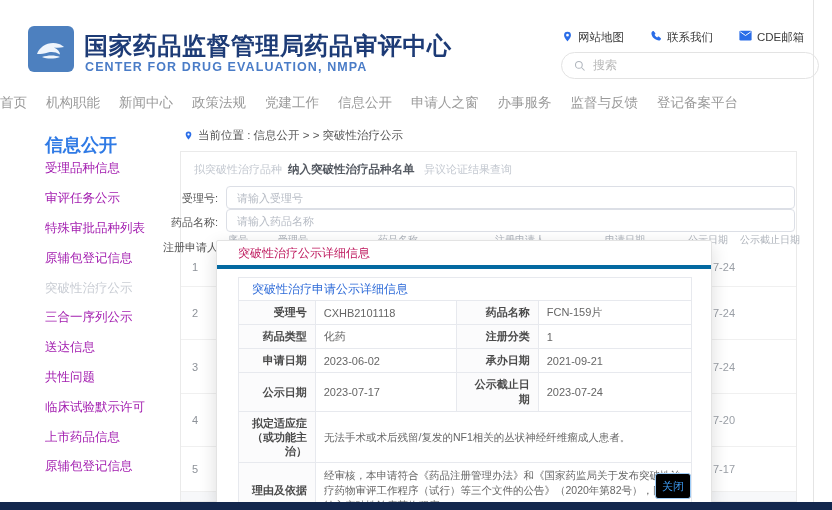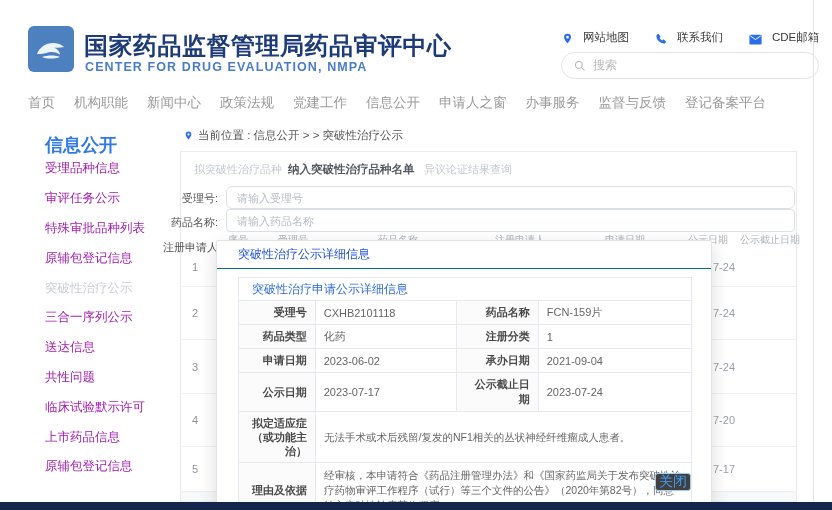--- a/index.html
+++ b/index.html
@@ -5,28 +5,28 @@
 *{box-sizing:border-box;margin:0;padding:0}
 html,body{width:832px;height:510px;overflow:hidden}
 body{font-family:"Liberation Sans","DejaVu Sans",sans-serif;background:#fff;position:relative}
 .page{position:relative;width:832px;height:510px;background:#fff;overflow:hidden}
 
 
 .logo{position:absolute;left:28px;top:26px;width:46px;height:46px;background:#4d80bf;border-radius:6px;display:flex;align-items:center;justify-content:center}
 .site-title{position:absolute;left:84px;top:30px;font-size:24px;font-weight:bold;color:#1d3b76;letter-spacing:.5px;white-space:nowrap}
 .site-subtitle{position:absolute;left:85px;top:60px;font-size:12.5px;font-weight:bold;color:#4a7cc7;letter-spacing:1.1px;white-space:nowrap}
 .quicklinks{position:absolute;left:562px;top:28px;height:18px;display:flex;gap:26px;align-items:center}
-.quicklink{display:flex;align-items:flex-end;gap:10px;font-size:11.5px;color:#3a3a3a;cursor:pointer;white-space:nowrap}
+.quicklink{display:flex;align-items:flex-start;gap:5px;font-size:11.5px;color:#3a3a3a;cursor:pointer;white-space:nowrap}
 .searchbar{position:absolute;left:561px;top:52px;width:258px;height:27px;border:1px solid #e3e3e3;border-radius:14px;display:flex;align-items:center;padding:0 12px;gap:7px;background:#fff}
 .searchbar input{border:none;outline:none;flex:1;font-size:11.5px;color:#333;background:transparent;min-width:0}
 .searchbar input::placeholder{color:#9aa0a8}
 .search-btn{font-size:12px;color:#b9b9b9;cursor:pointer;white-space:nowrap}
 
 
-.nav{position:absolute;left:0;top:88px;width:813px;height:30px;display:flex;align-items:center;padding-left:28px;gap:19px}
+.nav{position:absolute;left:0;top:88px;width:813px;height:30px;display:flex;align-items:center;gap:19px}
 .nav span{font-size:13.5px;color:#9a9a9a;cursor:pointer;white-space:nowrap}
 
 
 .sidebar-title{position:absolute;left:45px;top:133px;font-size:18px;font-weight:bold;color:#2f7ae5}
 .side-items{position:absolute;left:45px;top:154px;width:130px;display:flex;flex-direction:column}
 .side-item{height:29.8px;display:flex;align-items:center;font-size:12.5px;color:#a21caf;cursor:pointer;white-space:nowrap}
 .side-item.active{color:#c9cdd4}
 
 
 .breadcrumb{position:absolute;left:184px;top:128px;display:flex;align-items:center;gap:5px}
@@ -46,35 +46,35 @@
 .rows{position:absolute;left:181px;top:248px;width:615px}
 .row{position:relative;border-bottom:1px solid #f0f0f0}
 .row .no{position:absolute;left:2px;top:50%;transform:translateY(-50%);width:24px;text-align:center;font-size:11px;color:#8d9299}
 .row .frag{position:absolute;left:532px;top:50%;transform:translateY(-50%);font-size:11px;color:#9a9fa6;white-space:nowrap}
 .row-band{height:10px;background:#f7f8fa;border-bottom:1px solid #ececec}
 .vline{position:absolute;left:813px;top:0;width:1px;height:510px;background:#e4e4e4}
 .footer{position:absolute;left:0;bottom:0;width:832px;height:8px;background:#13274d}
 
 
 .modal{position:absolute;left:216px;top:240px;width:496px;height:265px;background:#fff;border:1px solid #e3e3e3;border-radius:2px;box-shadow:0 6px 18px rgba(0,0,0,.14)}
-.modal-header{height:28px;border-bottom:1px solid #0369a1;display:flex;align-items:center;padding-left:21px;font-size:12px;color:#1d4ed8}
+.modal-header{height:28px;border-bottom:4px solid #0369a1;display:flex;align-items:center;padding-left:21px;font-size:12px;color:#be185d}
 .m-table{position:absolute;left:21px;top:36px;width:454px;border:1px solid #e7e9ee}
 .m-section{height:23px;display:flex;align-items:center;padding-left:13px;font-size:12px;font-weight:normal;color:#2e6bd8;border-bottom:1px solid #e7e9ee}
 .m-row{display:flex;border-bottom:1px solid #e7e9ee;align-items:stretch}
 .m-row:last-child{border-bottom:none}
 .m-cell{display:flex;align-items:center;padding:4px 8px;font-size:11px}
 .m-lab{width:76px;justify-content:flex-end;text-align:right;font-weight:bold;color:#4a4a4a;background:#fbfbfc}
 .m-lab2{width:82px;border-left:1px solid #e7e9ee;justify-content:flex-end;text-align:right;font-weight:bold;color:#4a4a4a;background:#fbfbfc}
 .m-val{width:142px;border-left:1px solid #e7e9ee;color:#666}
 .m-val2{width:154px;border-left:1px solid #e7e9ee;color:#666}
 .m-lab.wrap{word-break:break-all;text-align:right;line-height:14px}
 .m-span{flex:1;border-left:1px solid #e7e9ee;color:#666;font-size:10.5px;line-height:15px;padding:5px 8px;display:flex;align-items:center}
 .r-ind{min-height:36px}
 .r-rea{min-height:40px}
-.close-btn{position:absolute;right:20px;top:232px;width:36px;height:18px;border:1px solid #9fcdf8;border-radius:3px;background:#404040;color:#3f9cf4;font-size:14px;display:flex;align-items:center;justify-content:center;cursor:pointer}
+.close-btn{position:absolute;right:20px;top:232px;width:36px;height:26px;border:1px solid #9fcdf8;border-radius:3px;background:#000000;color:#3f9cf4;font-size:11px;display:flex;align-items:center;justify-content:center;cursor:pointer}
 svg{display:block}
 </style>
 </head>
 <body>
 
 <div class="page">
 
   <div class="logo">
     <span>
       <svg width="34" height="30" viewBox="0 0 34 30">
@@ -160,21 +160,21 @@
       </span>
     <span>当前位置 : 信息公开 &gt; &gt; 突破性治疗公示</span>
   </div>
 
   <div class="card"></div>
   <span class="tab t1">拟突破性治疗品种</span>
   <span class="tab t2">纳入突破性治疗品种名单</span>
   <span class="tab t3">异议论证结果查询</span>
 
   <div class="f-label" style="top:191px">受理号:</div>
-  <input class="f-input" style="top: 186px; border-radius: 6px;" placeholder="请输入受理号">
+  <input class="f-input" style="top: 186px;" placeholder="请输入受理号">
   <div class="f-label" style="top:215px">药品名称:</div>
   <input class="f-input" style="top: 209px;" placeholder="请输入药品名称">
   <div class="f-label" style="top:240px">注册申请人</div>
 
   <div class="th-strip">
     <span style="left:48px">序号</span>
     <span style="left:98px">受理号</span>
     <span style="left:198px">药品名称</span>
     <span style="left:315px">注册申请人</span>
     <span style="left:425px">申请日期</span>
@@ -219,21 +219,21 @@
       <div class="m-row">
         <div class="m-cell m-lab">药品类型</div>
         <div class="m-cell m-val">化药</div>
         <div class="m-cell m-lab2">注册分类</div>
         <div class="m-cell m-val2">1</div>
       </div>
       <div class="m-row">
         <div class="m-cell m-lab">申请日期</div>
         <div class="m-cell m-val">2023-06-02</div>
         <div class="m-cell m-lab2">承办日期</div>
-        <div class="m-cell m-val2">2021-09-04</div>
+        <div class="m-cell m-val2">2021-09-21</div>
       </div>
       <div class="m-row">
         <div class="m-cell m-lab">公示日期</div>
         <div class="m-cell m-val">2023-07-17</div>
         <div class="m-cell m-lab2">公示截止日期</div>
         <div class="m-cell m-val2">2023-07-24</div>
       </div>
       <div class="m-row r-ind">
         <div class="m-cell m-lab wrap">拟定适应症（或功能主治）</div>
         <div class="m-span">无法手术或术后残留/复发的NF1相关的丛状神经纤维瘤成人患者。</div>

